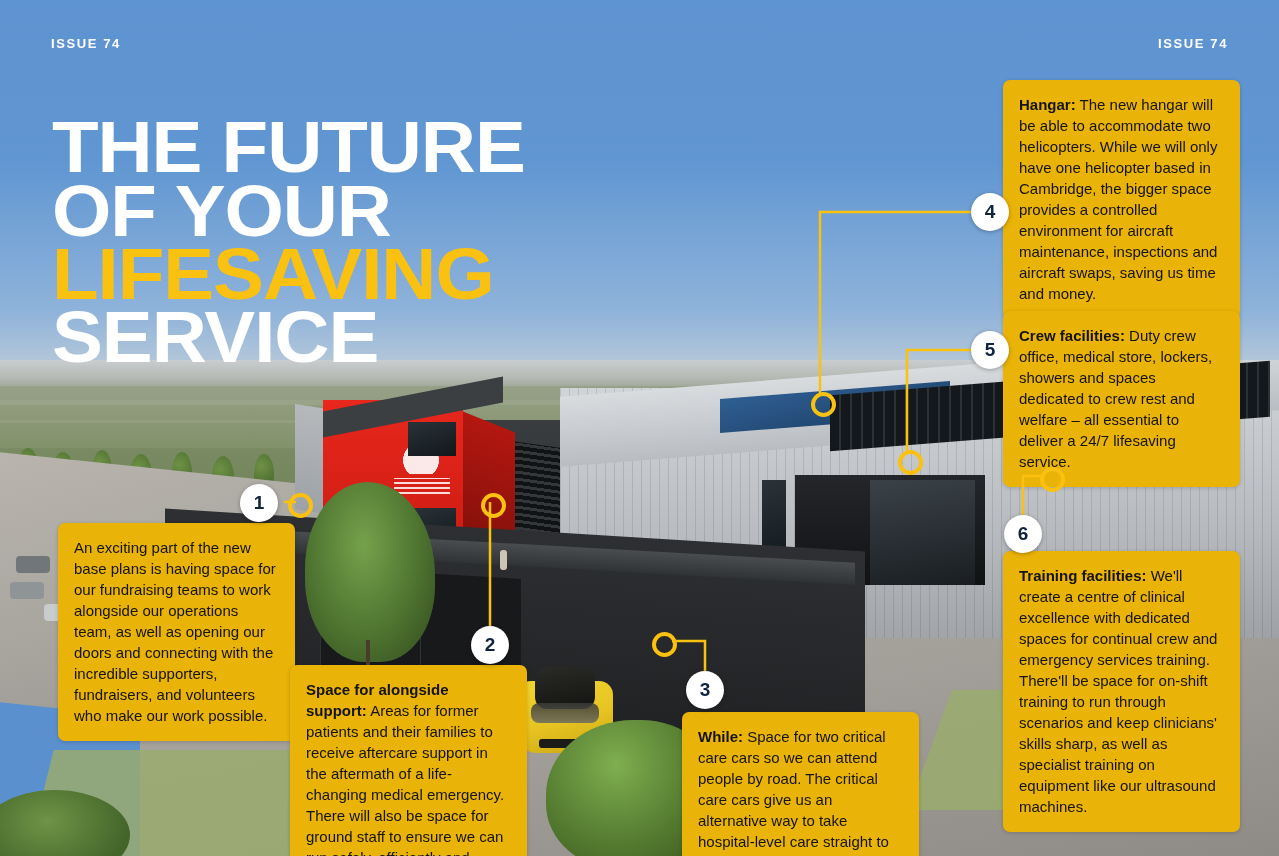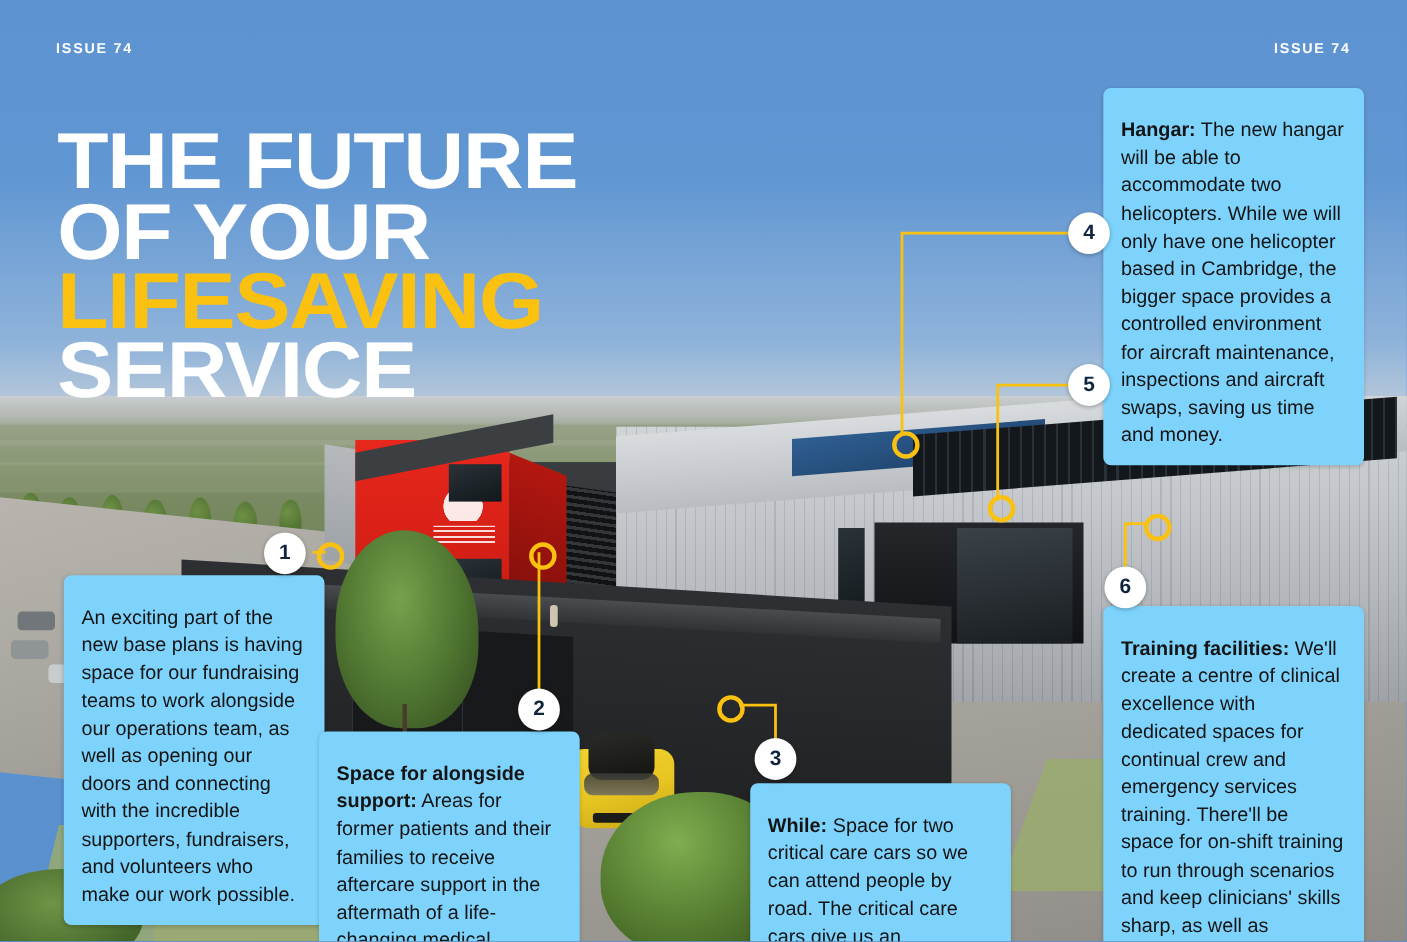--- a/index.html
+++ b/index.html
@@ -106,23 +106,23 @@
 
   
   .intro{
     position:absolute;left:697px;top:76px;width:250px;
     border-left:4px solid #fbc110;padding-left:10px;
     color:#ffffff;font-size:14.2px;line-height:1.44;font-weight:bold;
   }
 
   
   .box{
-    position:absolute;background:#7dd3fc;color:#141414;
-    border-radius:7px;padding:26px 16px 15px 16px;
-    font-size:18px;line-height:1.40;
+    position:absolute;background:#eab308;color:#141414;
+    border-radius:7px;padding:14px 16px 15px 16px;
+    font-size:15px;line-height:1.40;
     box-shadow:0 1px 4px rgba(0,0,0,.18);
   }
   .box b{font-weight:bold;}
   .box p{margin:0;}
   .box p + p{margin-top:14px;}
 
   #box1{left:58px;top:523px;width:205px;}
   #box2{left:290px;top:665px;width:205px;}
   #box3{left:682px;top:712px;width:205px;}
   #box4{left:1003px;top:80px;width:205px;}
@@ -285,20 +285,23 @@
   </div>
 
   <div class="box" id="box3">
     <p><b>While:</b><span> Space for two critical care cars so we can attend people by road. The critical care cars give us an alternative way to take hospital-level care straight to the patient.</span></p>
   </div>
 
   <div class="box" id="box4">
     <p><b>Hangar:</b><span> The new hangar will be able to accommodate two helicopters. While we will only have one helicopter based in Cambridge, the bigger space provides a controlled environment for aircraft maintenance, inspections and aircraft swaps, saving us time and money.</span></p>
   </div>
 
+  <div class="box" id="box5">
+    <p><b>Crew facilities:</b><span> Duty crew office, medical store, lockers, showers and spaces dedicated to crew rest and welfare – all essential to deliver a 24/7 lifesaving service.</span></p>
+  </div>
 
   <div class="box" id="box6">
     <p><b>Training facilities:</b><span> We'll create a centre of clinical excellence with dedicated spaces for continual crew and emergency services training. There'll be space for on-shift training to run through scenarios and keep clinicians' skills sharp, as well as specialist training on equipment like our ultrasound machines.</span></p>
   </div>
 
   <div class="marker" style="left:240px;top:484px;">1</div>
   <div class="marker" style="left:471px;top:626px;">2</div>
   <div class="marker" style="left:686px;top:671px;">3</div>
   <div class="marker" style="left:971px;top:193px;">4</div>
   <div class="marker" style="left:971px;top:331px;">5</div>

